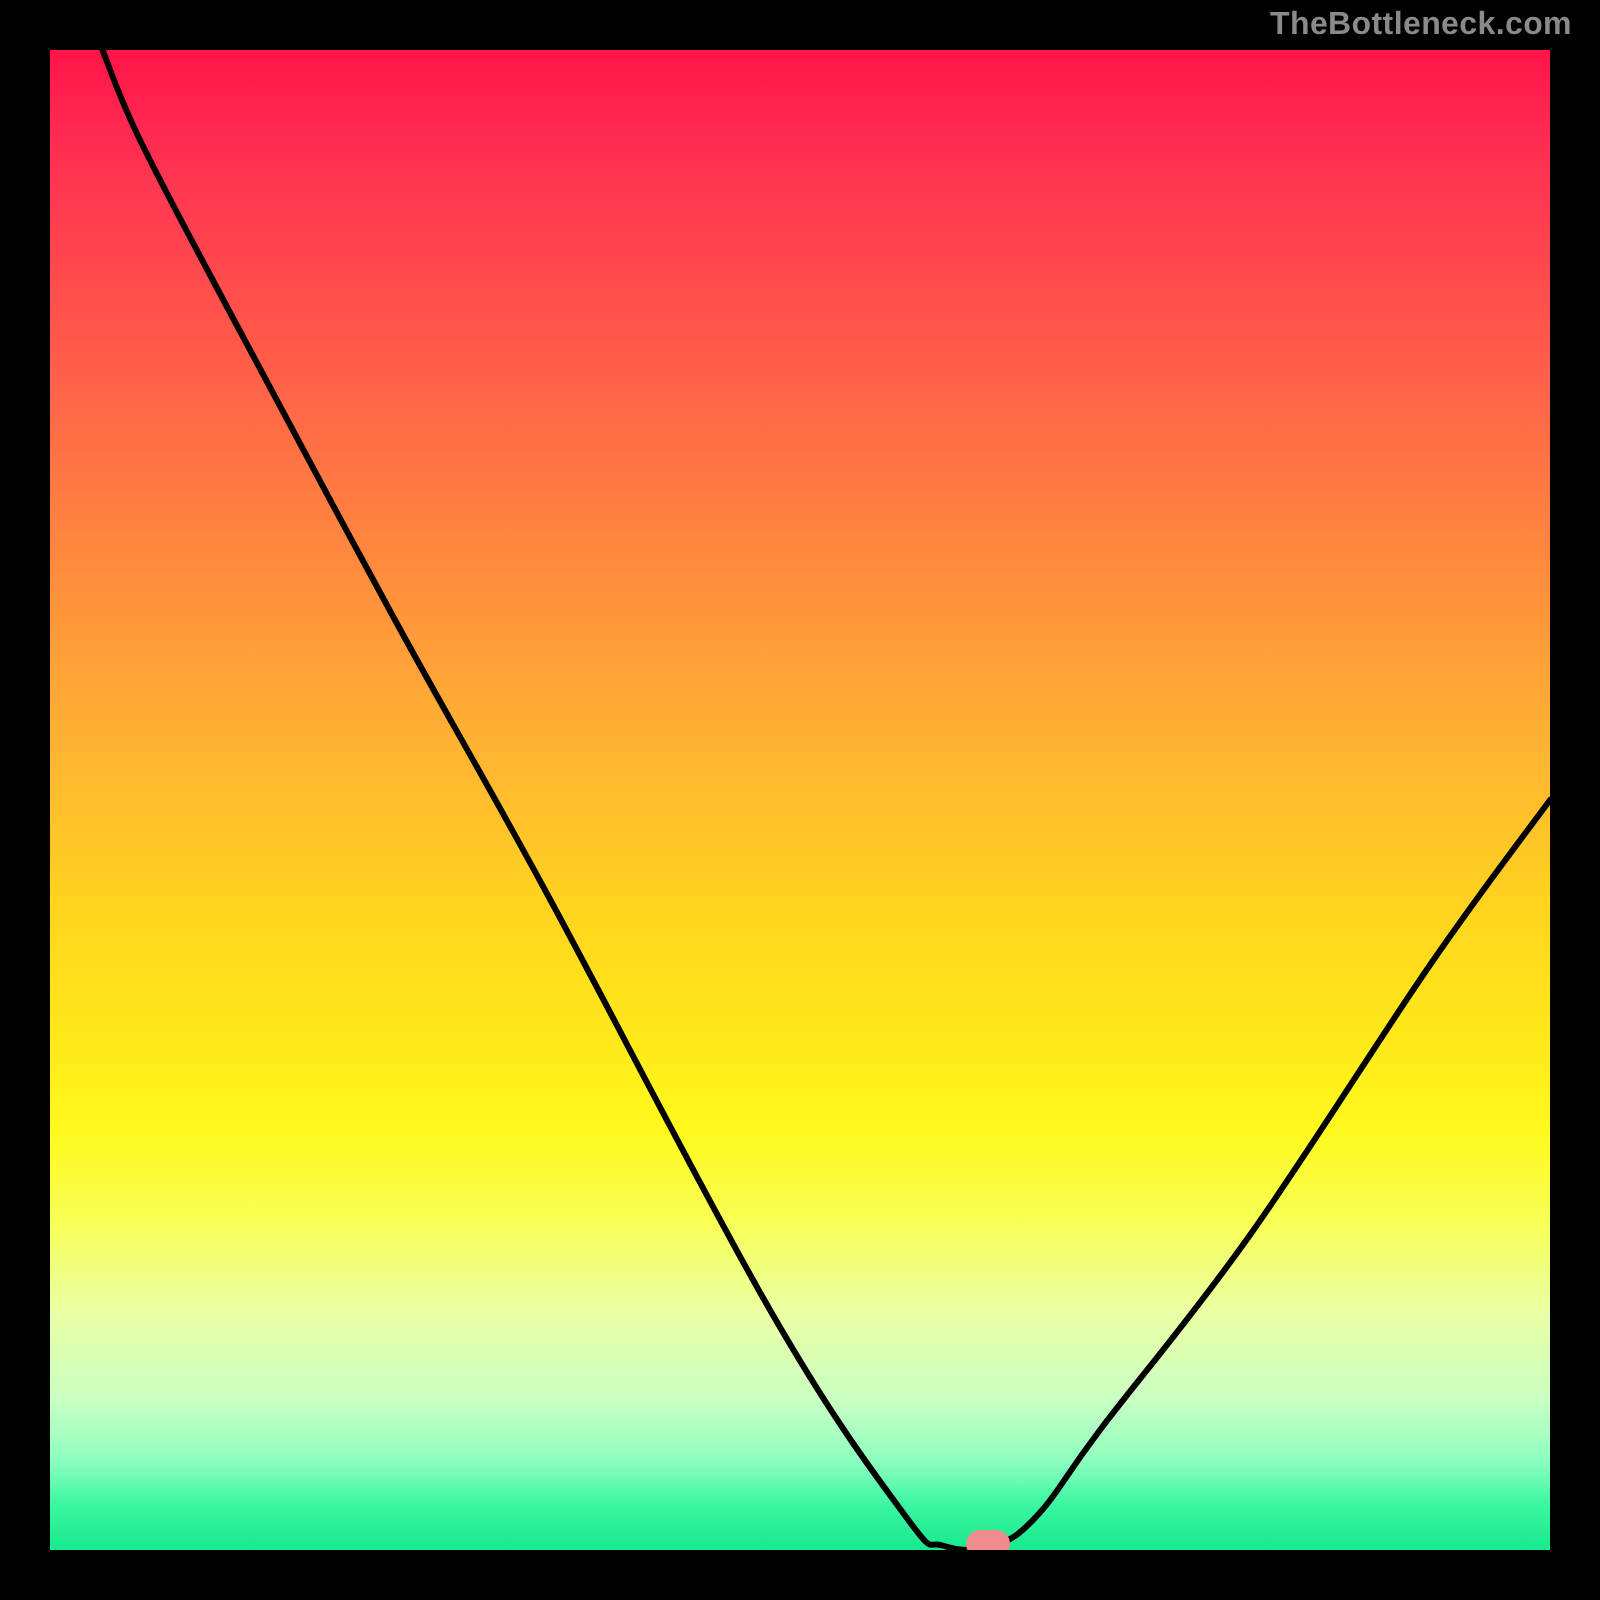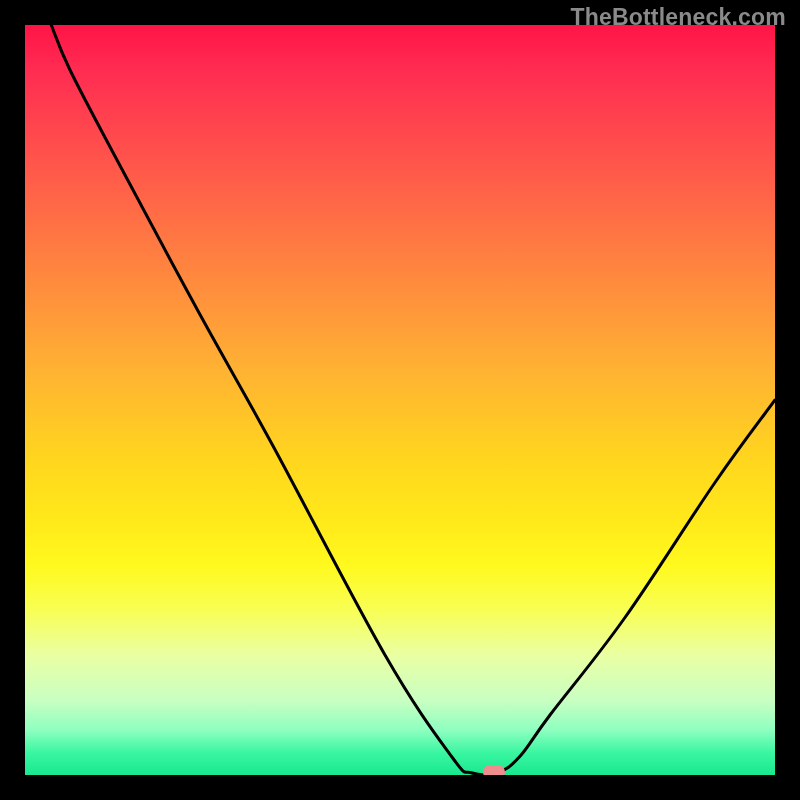--- a/index.html
+++ b/index.html
@@ -14,21 +14,21 @@
     position: relative;
     width: 800px;
     height: 800px;
     background: #000;
   }
   .watermark {
     position: absolute;
     top: 4px;
     right: 14px;
     font-family: Arial, Helvetica, sans-serif;
-    font-size: 23px;
+    font-size: 16px;
     font-weight: 600;
     color: #8a8a8a;
     letter-spacing: 0.2px;
     z-index: 10;
   }
   .plot-clip {
     position: absolute;
     left: 25px;
     top: 25px;
     width: 750px;

